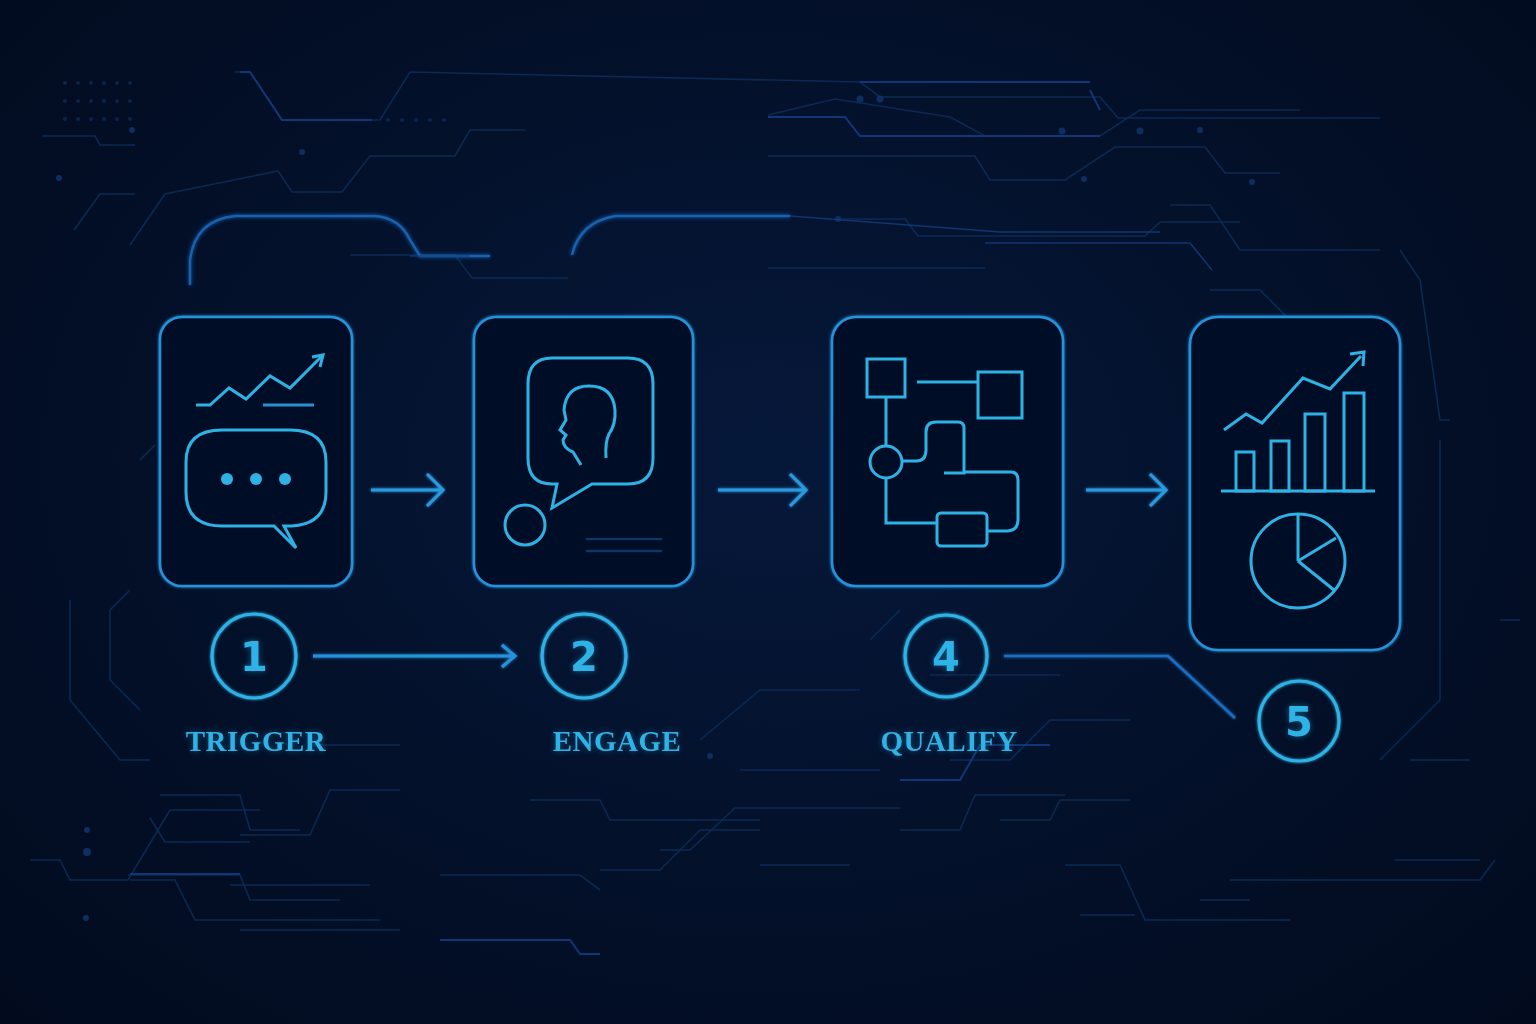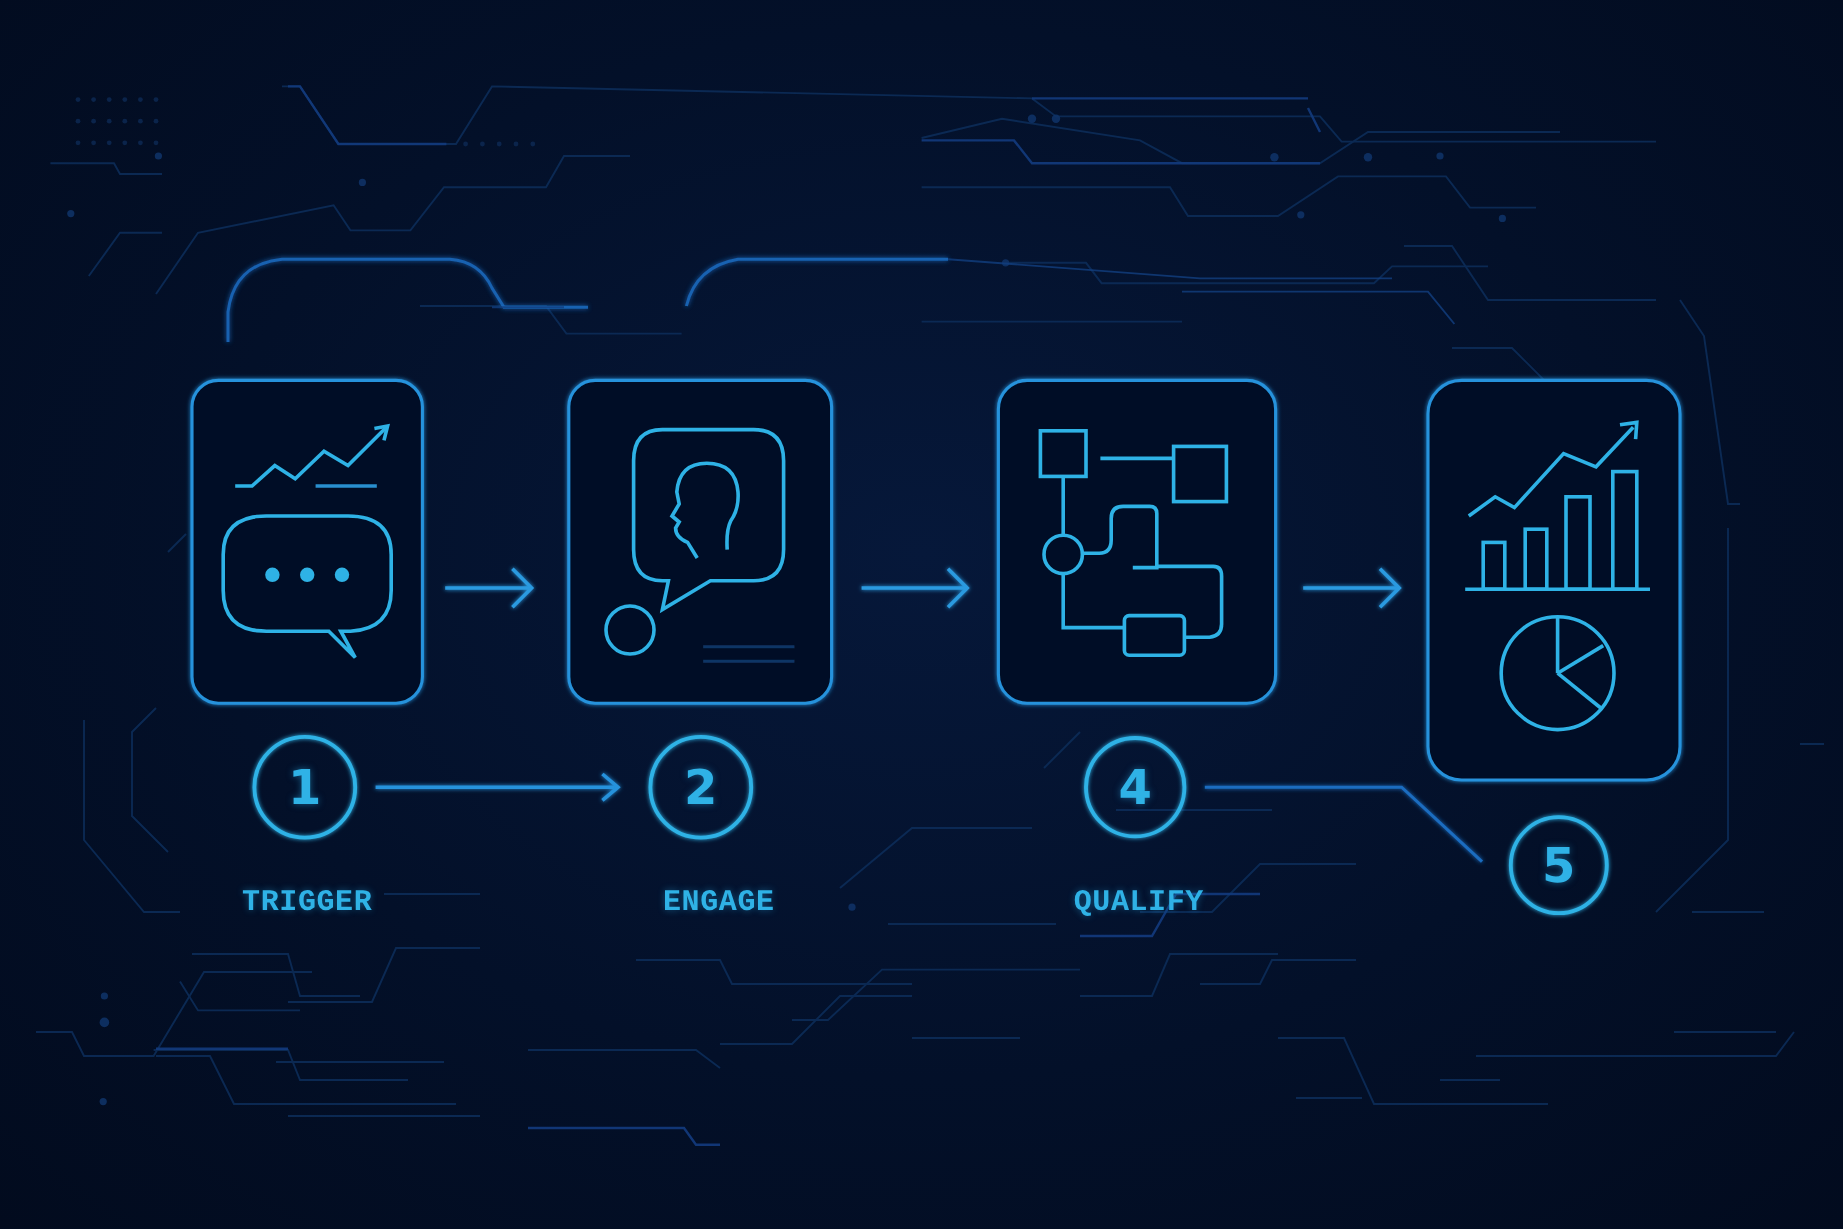--- a/index.html
+++ b/index.html
@@ -1,22 +1,22 @@
 <!DOCTYPE html>
 <html><head>
 <meta charset="utf-8">
 <style>
   html,body{margin:0;padding:0;}
   body{width:1536px;height:1024px;overflow:hidden;background:#020d22;font-family:"DejaVu Sans",sans-serif;}
   .stage{position:relative;width:1536px;height:1024px;
     background:radial-gradient(ellipse at 50% 45%, #06183a 0%, #031029 55%, #020b1e 100%);}
   svg.layer{position:absolute;left:0;top:0;width:1536px;height:1024px;}
-  .label{position:absolute;font-family:Liberation Mono, monospace;font-weight:bold;font-size:25px;
+  .label{position:absolute;font-family:Liberation Serif, serif;font-weight:bold;font-size:29px;
     color:#2fb2e6;letter-spacing:0.5px;text-align:center;transform:translateX(-50%);
-    text-shadow:0 0 6px rgba(40,170,230,0.45);white-space:nowrap;margin-top:12px;}
+    text-shadow:0 0 6px rgba(40,170,230,0.45);white-space:nowrap;}
   .num{position:absolute;font-family:"DejaVu Sans",sans-serif;font-weight:bold;font-size:40px;color:#2fb2e6;
     text-align:center;transform:translate(-50%,-50%);text-shadow:0 0 6px rgba(40,170,230,0.5);}
 </style>
 </head>
 <body>
 
 <div class="stage">
 
   <svg class="layer" viewBox="0 0 1536 1024">
     <defs>
@@ -239,16 +239,16 @@
     <line x1="643" y1="656" x2="888" y2="656" stroke="#1d7fd0" stroke-width="3" filter="url(#g2)"></line>
     <polyline points="1004,656 1168,656 1235,718" fill="none" stroke="#1a6cbf" stroke-width="2.6" filter="url(#g2)"></polyline>
   </svg>
 
   <div class="num" style="left:254px;top:657px;">1</div>
   <div class="num" style="left:584px;top:657px;">2</div>
   <div class="num" style="left:946px;top:657px;">4</div>
   <div class="num" style="left:1299px;top:722px;">5</div>
 
   <div class="label" style="left:256px;top:725px;">TRIGGER</div>
-  <div class="label" style="left:599px;top:725px;">ENGAGE</div>
+  <div class="label" style="left:617px;top:725px;">ENGAGE</div>
   <div class="label" style="left:949px;top:725px;">QUALIFY</div>
 
 </div>
 
 </body></html>

